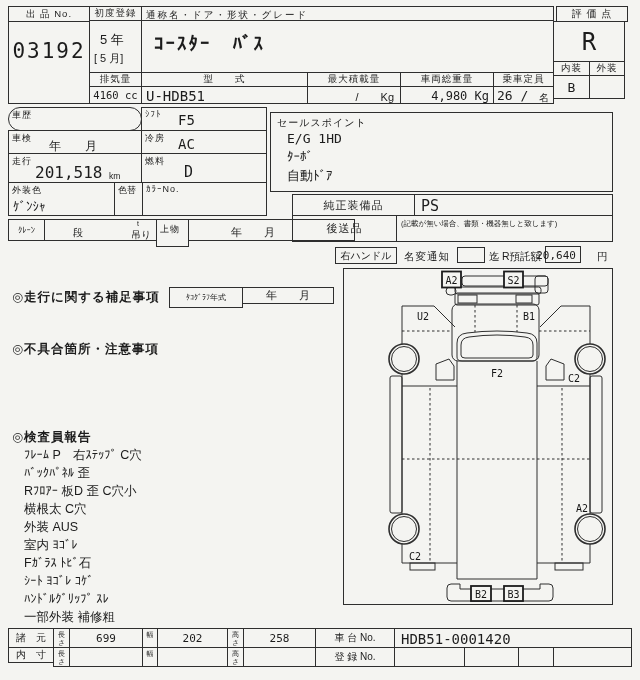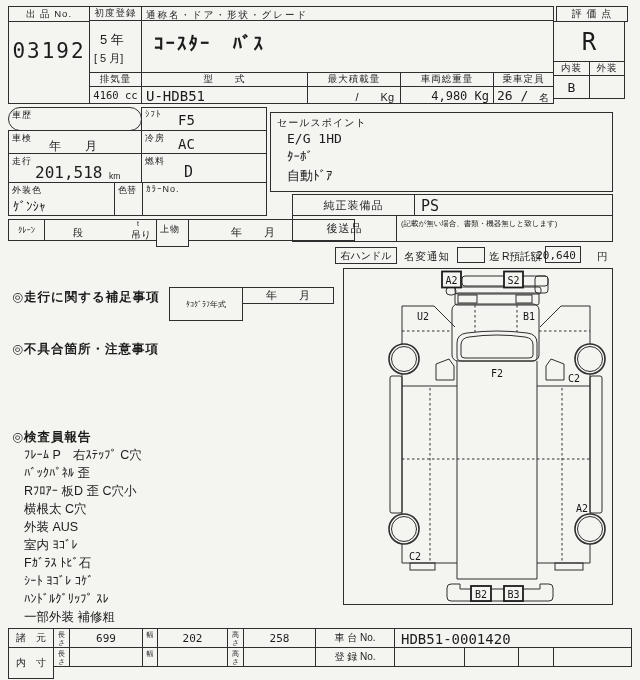--- a/index.html
+++ b/index.html
@@ -142,21 +142,21 @@
   <div class="t" style="left:404px;top:250px;font-size:10.5px;letter-spacing:1px;">名変通知</div>
   <div class="c" style="left:457px;top:247px;width:28px;height:16px;"></div>
   <div class="t" style="left:489px;top:250px;font-size:10.5px;">迄</div>
   <div class="t" style="left:502px;top:250px;font-size:10.5px;">R預託額</div>
   <div class="c" style="left:545px;top:246px;width:36px;height:17px;">
     <span class="t mono" style="right:4px;top:2px;font-size:11px;">20,640</span>
   </div>
   <div class="t" style="left:597px;top:250px;font-size:10.5px;">円</div>
 
   <div class="title" style="left:12px;top:289px;">◎走行に関する補足事項</div>
-  <div class="c cell-center" style="left:169px;top:287px;width:74px;height:34px;font-size:8px;">ﾀｺｸﾞﾗﾌ年式</div>
+  <div class="c cell-center" style="left:169px;top:287px;width:74px;height:21px;font-size:8px;">ﾀｺｸﾞﾗﾌ年式</div>
   <div class="c cell-center" style="left:242px;top:287px;width:92px;height:17px;font-size:11px;">年　　月</div>
 
   <div class="title" style="left:12px;top:341px;">◎不具合箇所・注意事項</div>
 
   <div class="title" style="left:12px;top:429px;">◎検査員報告</div>
   <div class="insp">
     <div>ﾌﾚｰﾑ P　右ｽﾃｯﾌﾟ C穴</div>
     <div>ﾊﾞｯｸﾊﾟﾈﾙ 歪</div>
     <div>Rﾌﾛｱｰ 板D 歪 C穴小</div>
     <div>横根太 C穴</div>
@@ -263,21 +263,21 @@
   <div class="c cell-center mono" style="left:157px;top:628px;width:71px;height:20px;font-size:11px;">202</div>
   <div class="c" style="left:227px;top:628px;width:17px;height:20px;">
       <div class="vlabel">高さ</div>
     </div>
   <div class="c cell-center mono" style="left:243px;top:628px;width:73px;height:20px;font-size:11px;">258</div>
   <div class="c cell-center" style="left:315px;top:628px;width:80px;height:20px;font-size:10px;">車 台 No.</div>
   <div class="c" style="left:394px;top:628px;width:238px;height:20px;">
     <span class="t mono" style="left:6px;top:2px;font-size:14px;">HDB51-0001420</span>
   </div>
 
-  <div class="c cell-center" style="left:8px;top:647px;width:46px;height:32px;font-size:10px;">内　寸</div>
+  <div class="c cell-center" style="left:8px;top:647px;width:46px;height:16px;font-size:10px;">内　寸</div>
   <div class="c" style="left:53px;top:647px;width:17px;height:20px;">
       <div class="vlabel">長さ</div>
     </div>
   <div class="c" style="left:69px;top:647px;width:74px;height:20px;"></div>
   <div class="c" style="left:142px;top:647px;width:16px;height:20px;">
       <div class="vlabel">幅</div>
     </div>
   <div class="c" style="left:157px;top:647px;width:71px;height:20px;"></div>
   <div class="c" style="left:227px;top:647px;width:17px;height:20px;">
       <div class="vlabel">高さ</div>

